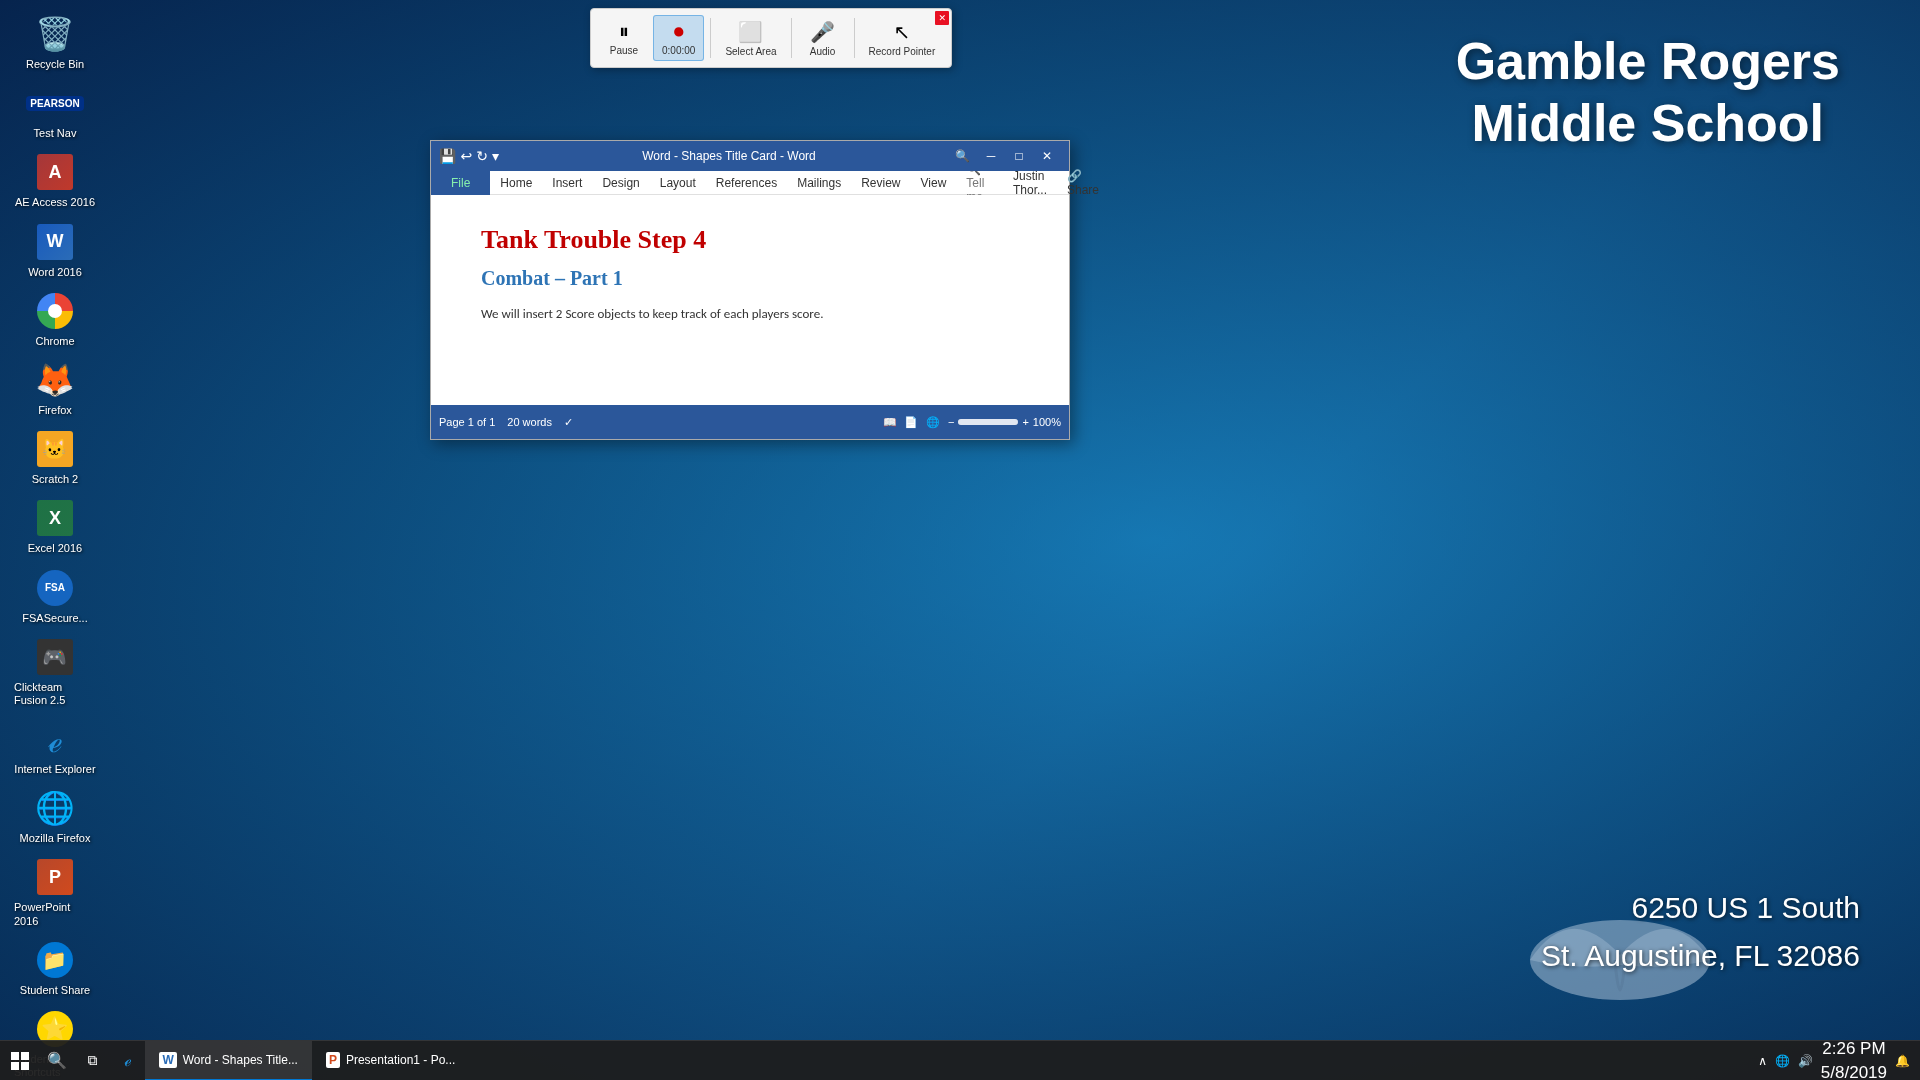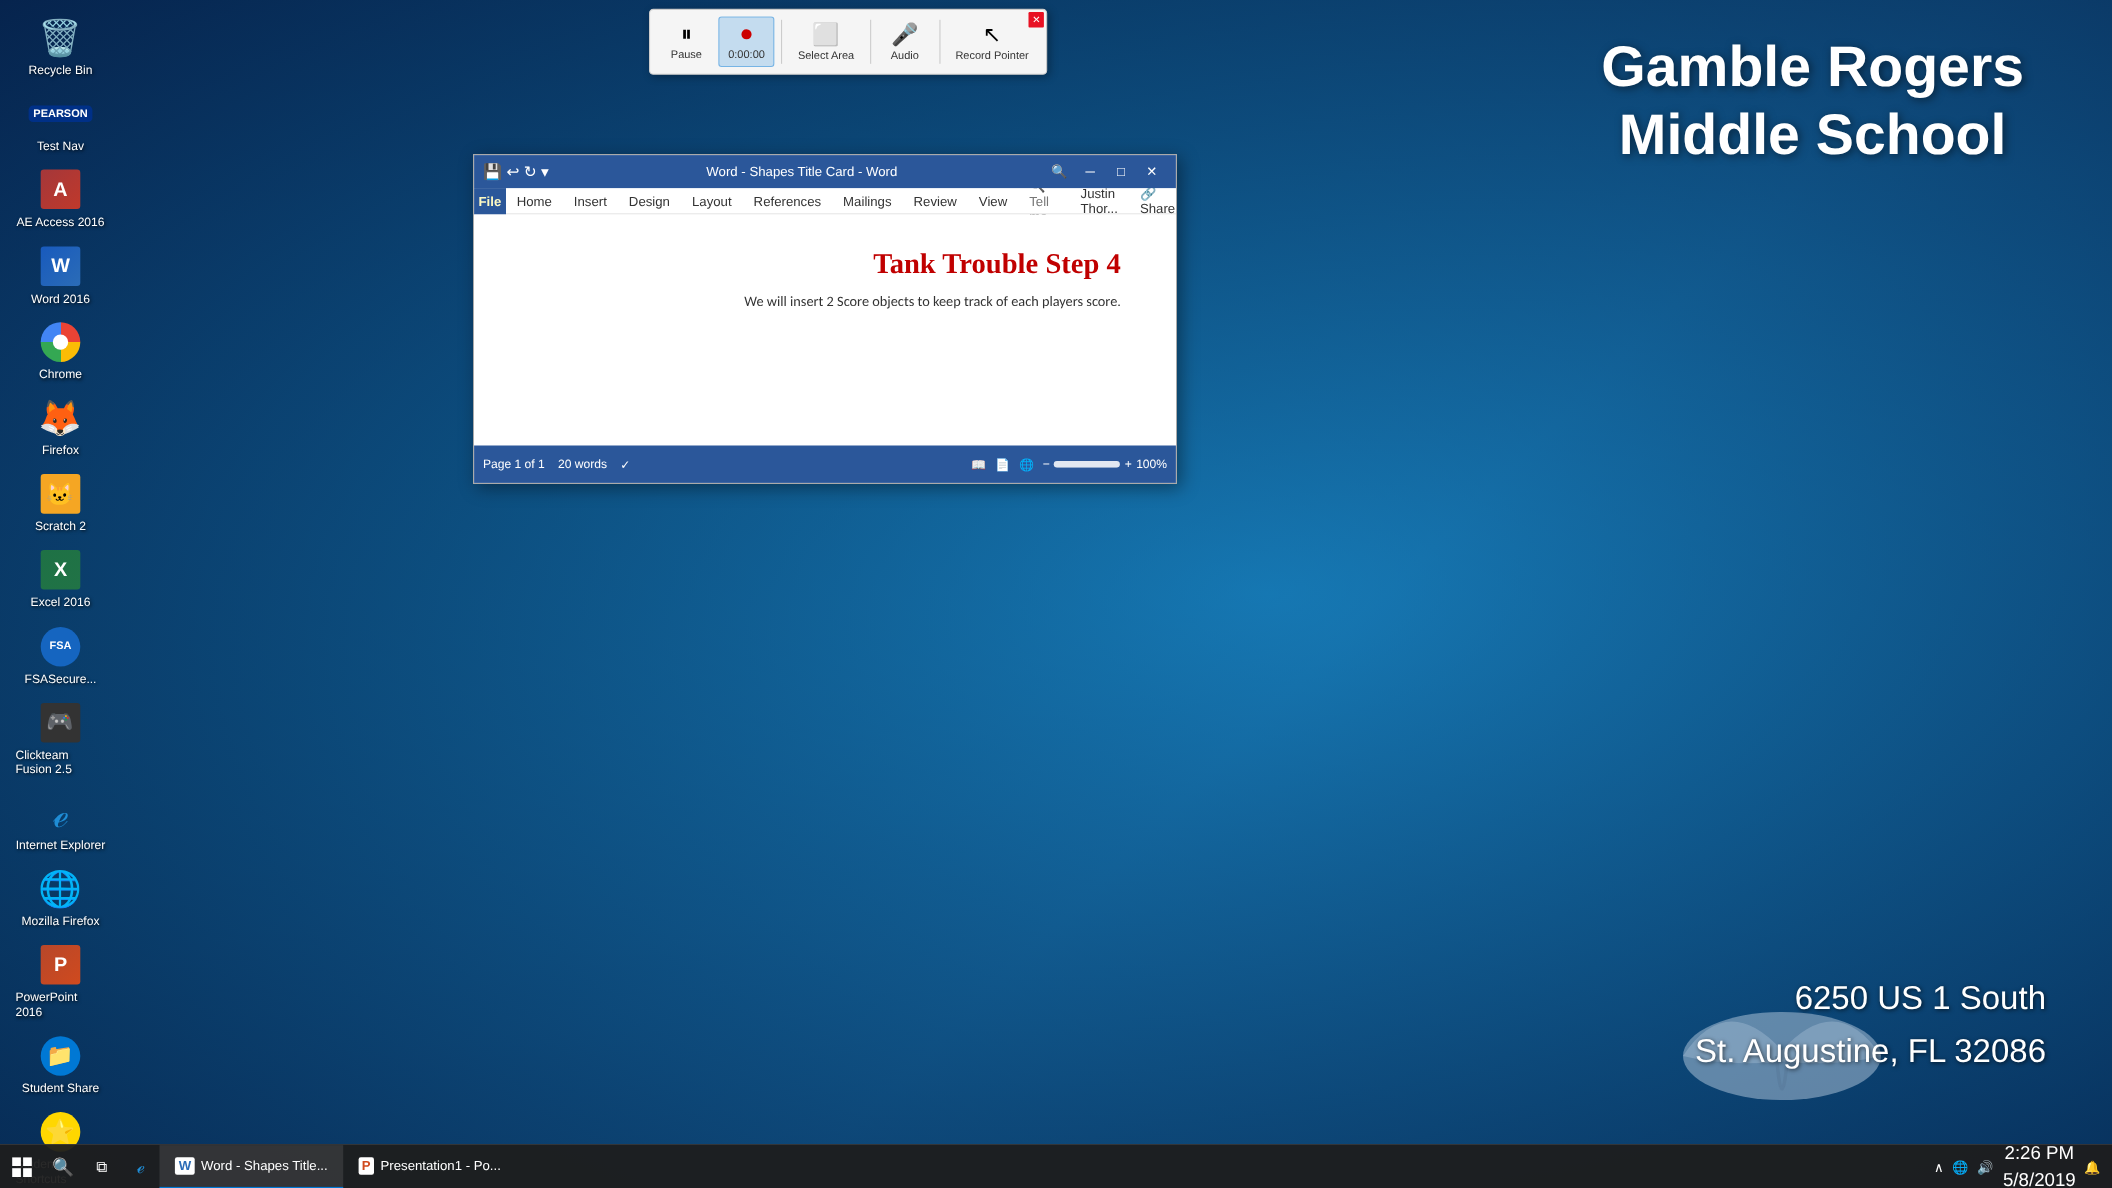--- a/index.html
+++ b/index.html
@@ -325,32 +325,30 @@
       font-size: 12px;
       color: #333;
       cursor: pointer;
       height: 24px;
       display: flex;
       align-items: center;
     }
 
     .word-menu-item.file-tab {
       background: #2b579a;
-      color: #fef9c3;
-      padding: 0 4px;
-      font-weight: bold;
+      color: #86efac;
+      padding: 0 20px;
     }
 
     
     .word-content {
       flex: 1;
       background: white;
       padding: 30px 50px;
       overflow: hidden;
-      text-align: right;
     }
 
     .doc-title {
       font-size: 26px;
       font-weight: bold;
       color: #c00000;
       margin-bottom: 12px;
       font-family: 'Times New Roman', serif;
     }
 
@@ -610,20 +608,21 @@
       <div class="word-menu-item">Mailings</div>
       <div class="word-menu-item">Review</div>
       <div class="word-menu-item">View</div>
       <div class="word-menu-item" style="color:#777;">🔍 Tell me...</div>
       <div class="word-menu-item" style="margin-left:auto;">Justin Thor...</div>
       <div class="word-menu-item">🔗 Share</div>
     </div>
 
     <div class="word-content">
       <div class="doc-title">Tank Trouble Step 4</div>
+      <div class="doc-subtitle">Combat – Part 1</div>
       <div class="doc-body">We will insert 2 Score objects to keep track of each players score.</div>
     </div>
 
     <div class="word-statusbar">
       <span>Page 1 of 1</span>
       <span>20 words</span>
       <span>✓</span>
       <div class="statusbar-right">
         <span>📖</span>
         <span>📄</span>

